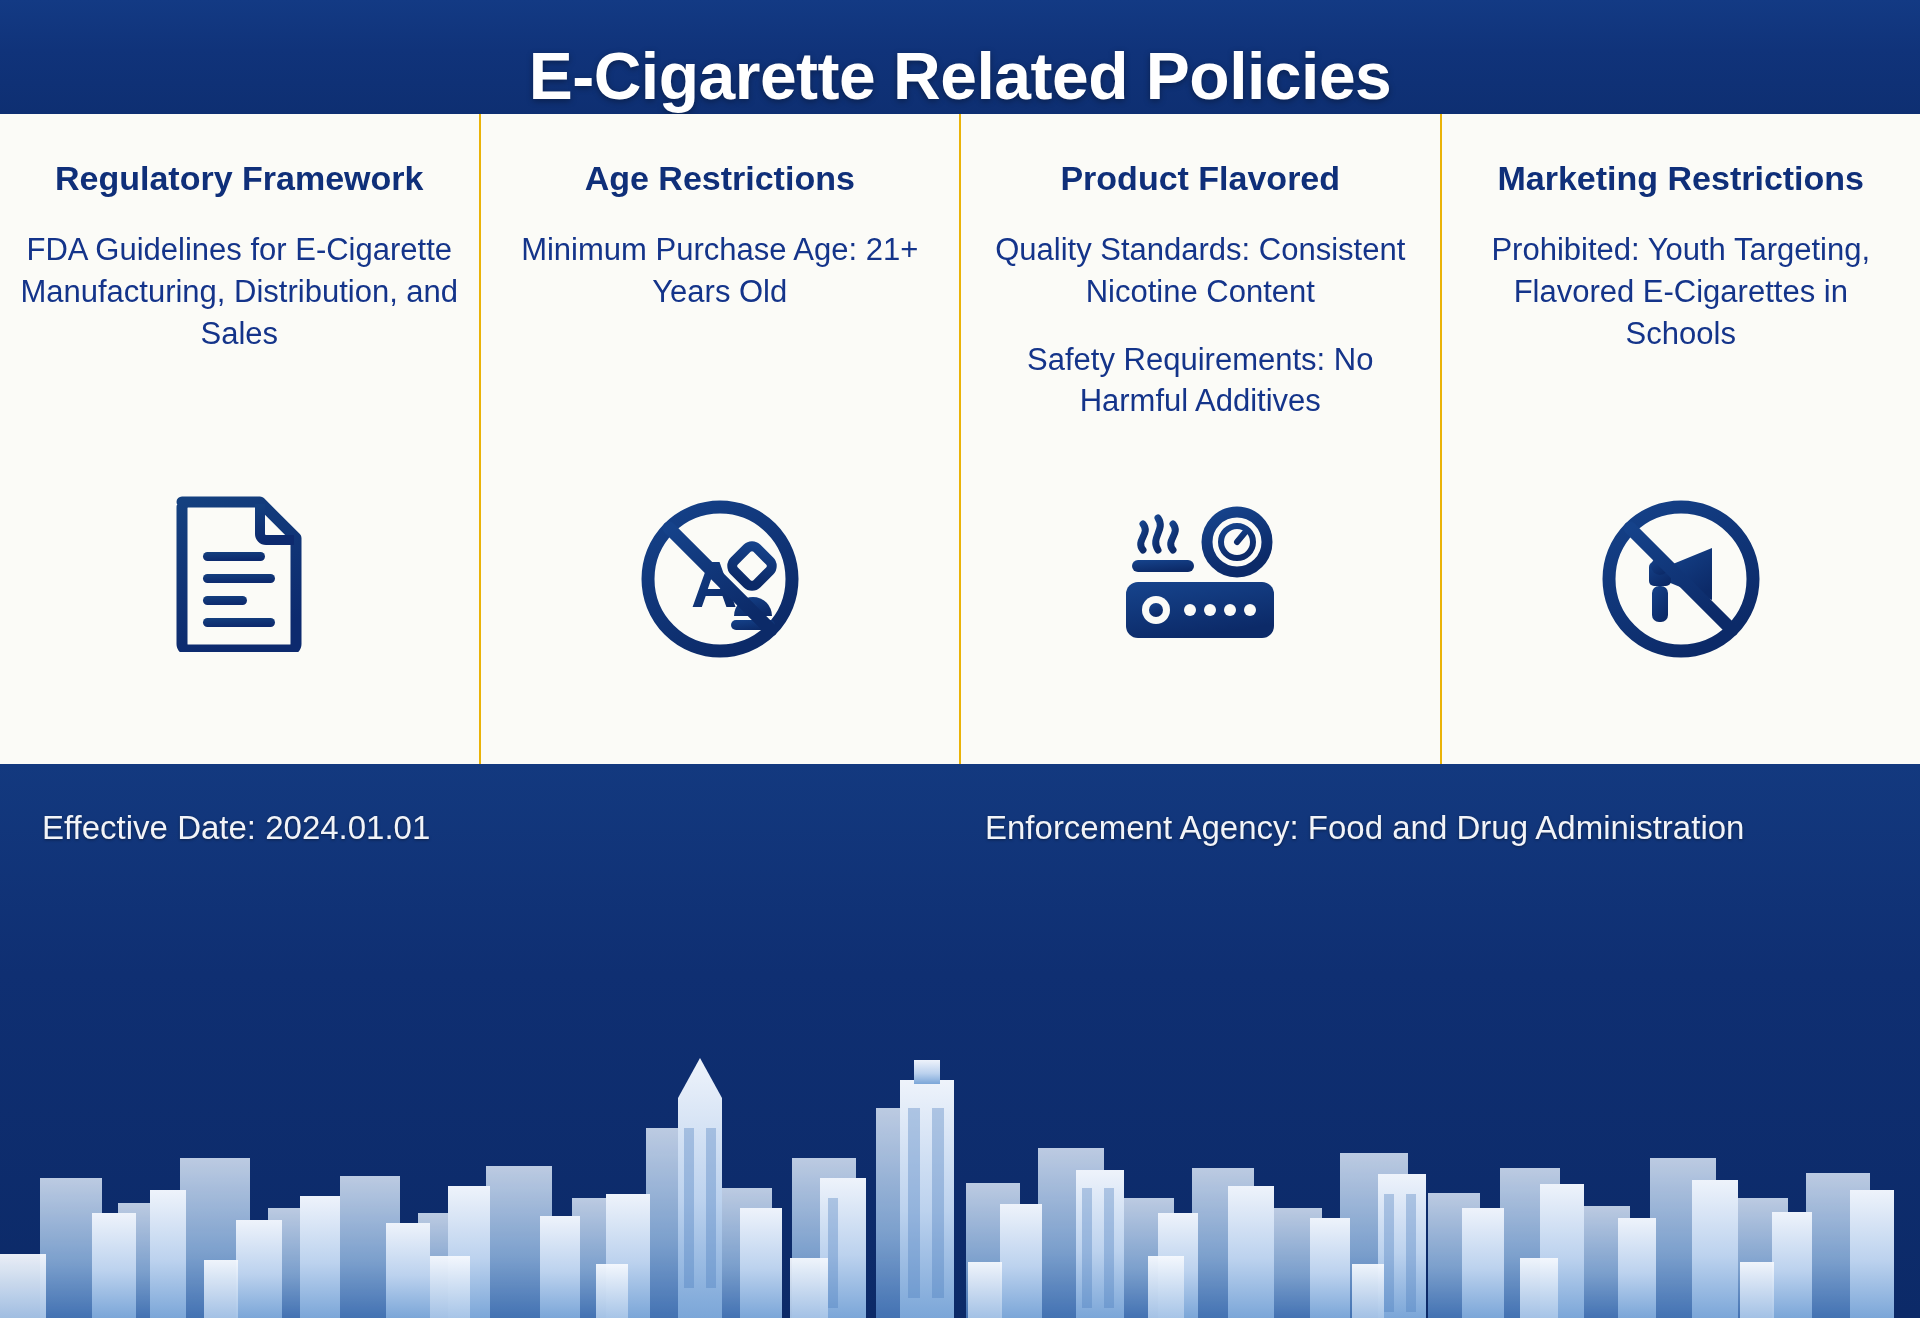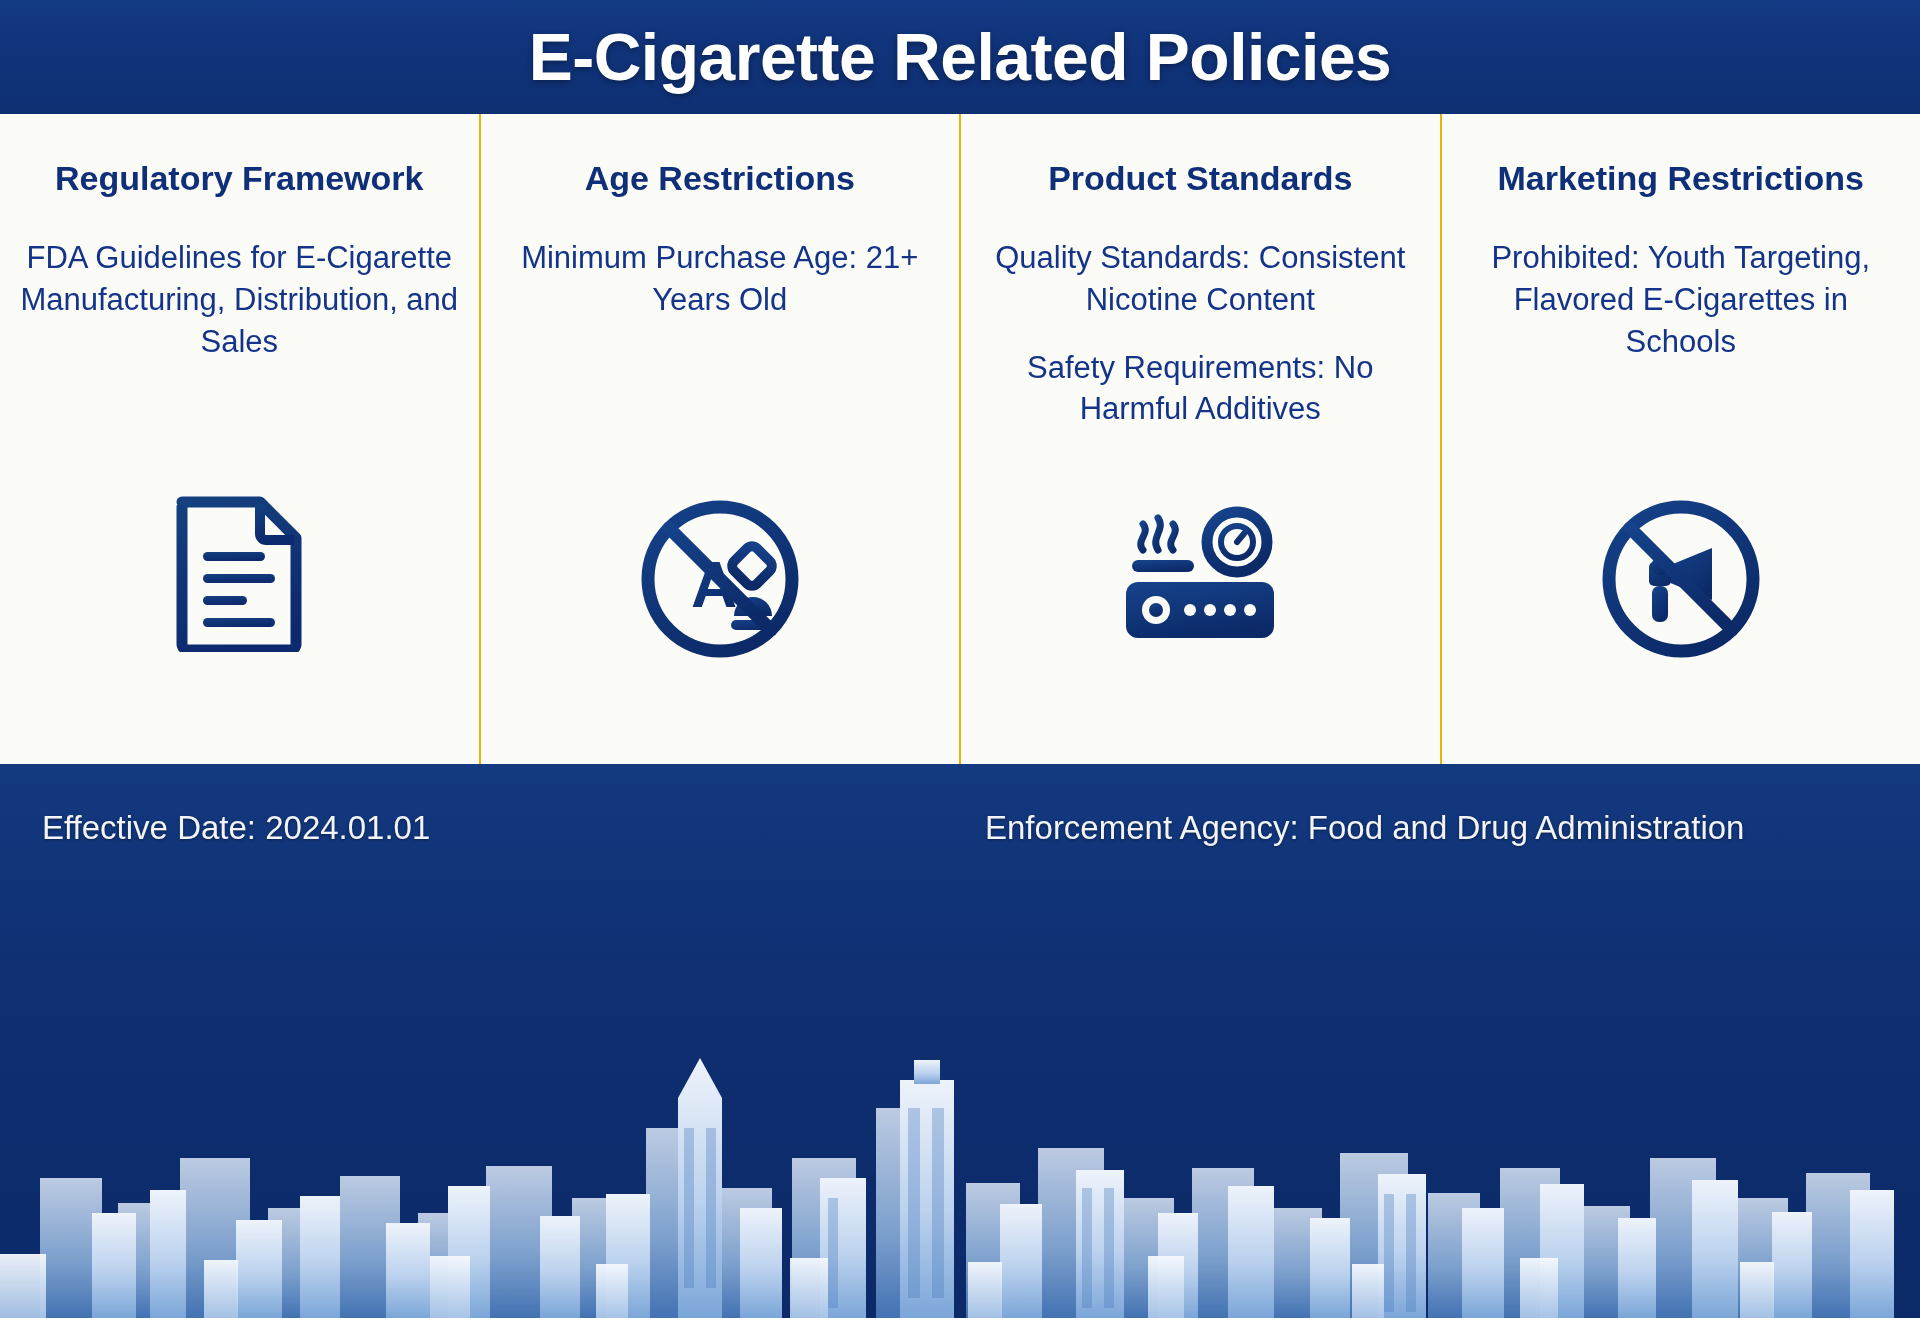--- a/index.html
+++ b/index.html
@@ -7,21 +7,21 @@
     width:1920px;height:1318px;overflow:hidden;
     font-family:"Liberation Sans",sans-serif;
     background:#ffffff;
   }
   .poster{position:relative;width:1920px;height:1318px;overflow:hidden;background:#fbfbf8;}
 
   
   .header{
     position:absolute;left:0;top:0;width:1920px;height:114px;
     background:linear-gradient(180deg,#133a84 0%,#10337a 45%,#0e2f72 100%);
-    display:flex;align-items:center;justify-content:center;
+    display:flex;align-items:flex-end;justify-content:center;
   }
   .header-title{
     color:#ffffff;font-size:66px;font-weight:bold;letter-spacing:-0.5px;
     text-shadow:0 2px 6px rgba(0,0,0,.35);
     white-space:nowrap;
   }
 
   
   .columns{
     position:absolute;left:0;top:114px;width:1920px;height:650px;
@@ -34,21 +34,21 @@
     display:flex;flex-direction:column;align-items:center;
     text-align:center;
   }
   .col + .col{border-left:2px solid #eab308;}
   .col-title{
     color:#0f2f79;font-size:34px;font-weight:bold;line-height:1.22;
     margin:18px 0 0 0;
   }
   .col-body{
     color:#14348a;font-size:31px;line-height:1.34;font-weight:400;
-    margin-top:38px;
+    margin-top:30px;
   }
   .col-body .para + .para{margin-top:26px;}
 
   .icon-wrap{
     position:absolute;left:0;right:0;top:380px;
     display:flex;align-items:center;justify-content:center;
   }
   .icon-wrap svg{display:block;}
 
   
@@ -123,21 +123,21 @@
           <text x="56" y="113" font-family="Liberation Sans, sans-serif" font-size="64" font-weight="bold" fill="url(#g2)">A</text>
           <rect x="101" y="56" width="32" height="32" rx="7" transform="rotate(45 117 72)" stroke="url(#g2)" stroke-width="10" fill="none"></rect>
           <path d="M99 122 a19 19 0 0 1 38 0 z" fill="url(#g2)"></path>
           <rect x="96" y="126" width="44" height="10" rx="5" fill="url(#g2)"></rect>
           <line x1="34" y1="34" x2="136" y2="136" stroke="url(#g2)" stroke-width="13" stroke-linecap="round"></line>
         </svg>
       </div>
     </div>
 
     <div class="col">
-      <div class="col-title">Product Standards</div>
+      <div class="col-title">Product Flavored</div>
       <div class="col-body">
         <div class="para">Quality Standards: Consistent Nicotine Content</div>
         <div class="para">Safety Requirements: No Harmful Additives</div>
       </div>
       <div class="icon-wrap">
         <svg width="180" height="170" viewBox="0 0 180 170" fill="none">
           <defs>
             <linearGradient id="g3" x1="0" y1="0" x2="0.4" y2="1">
               <stop offset="0" stop-color="#16448d"></stop>
                 <stop offset="1" stop-color="#0c2a68"></stop>

